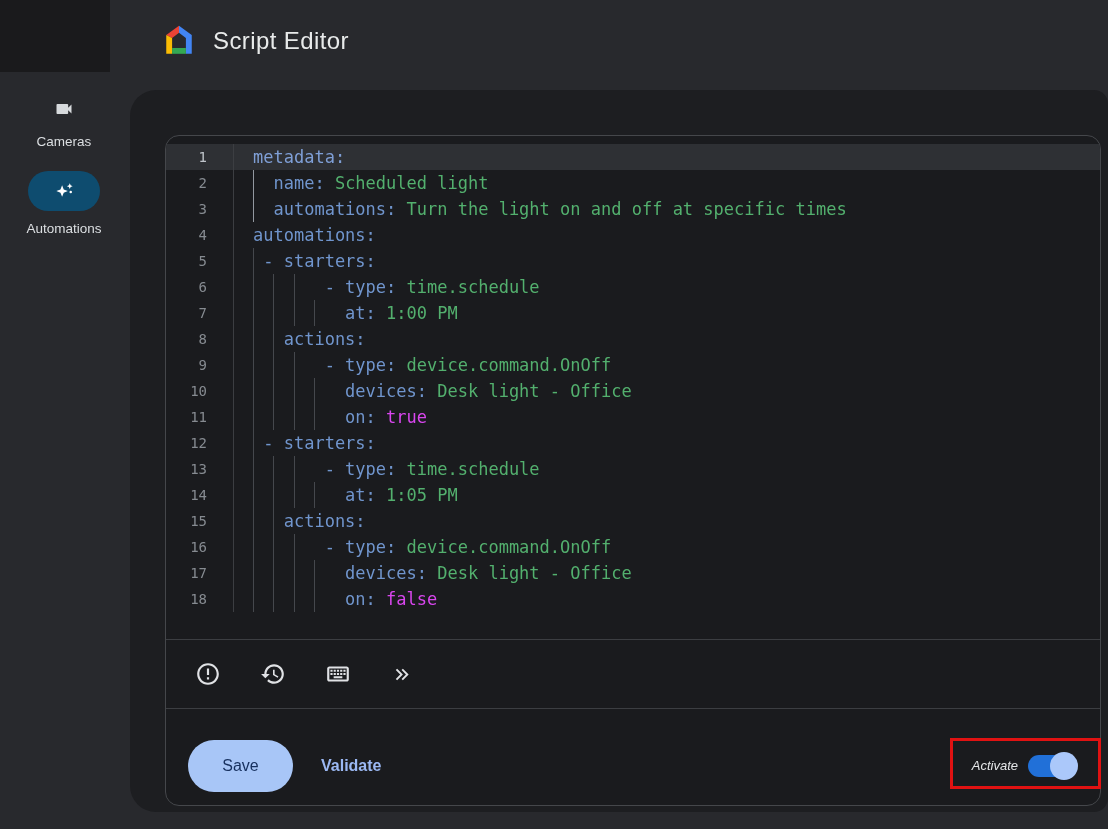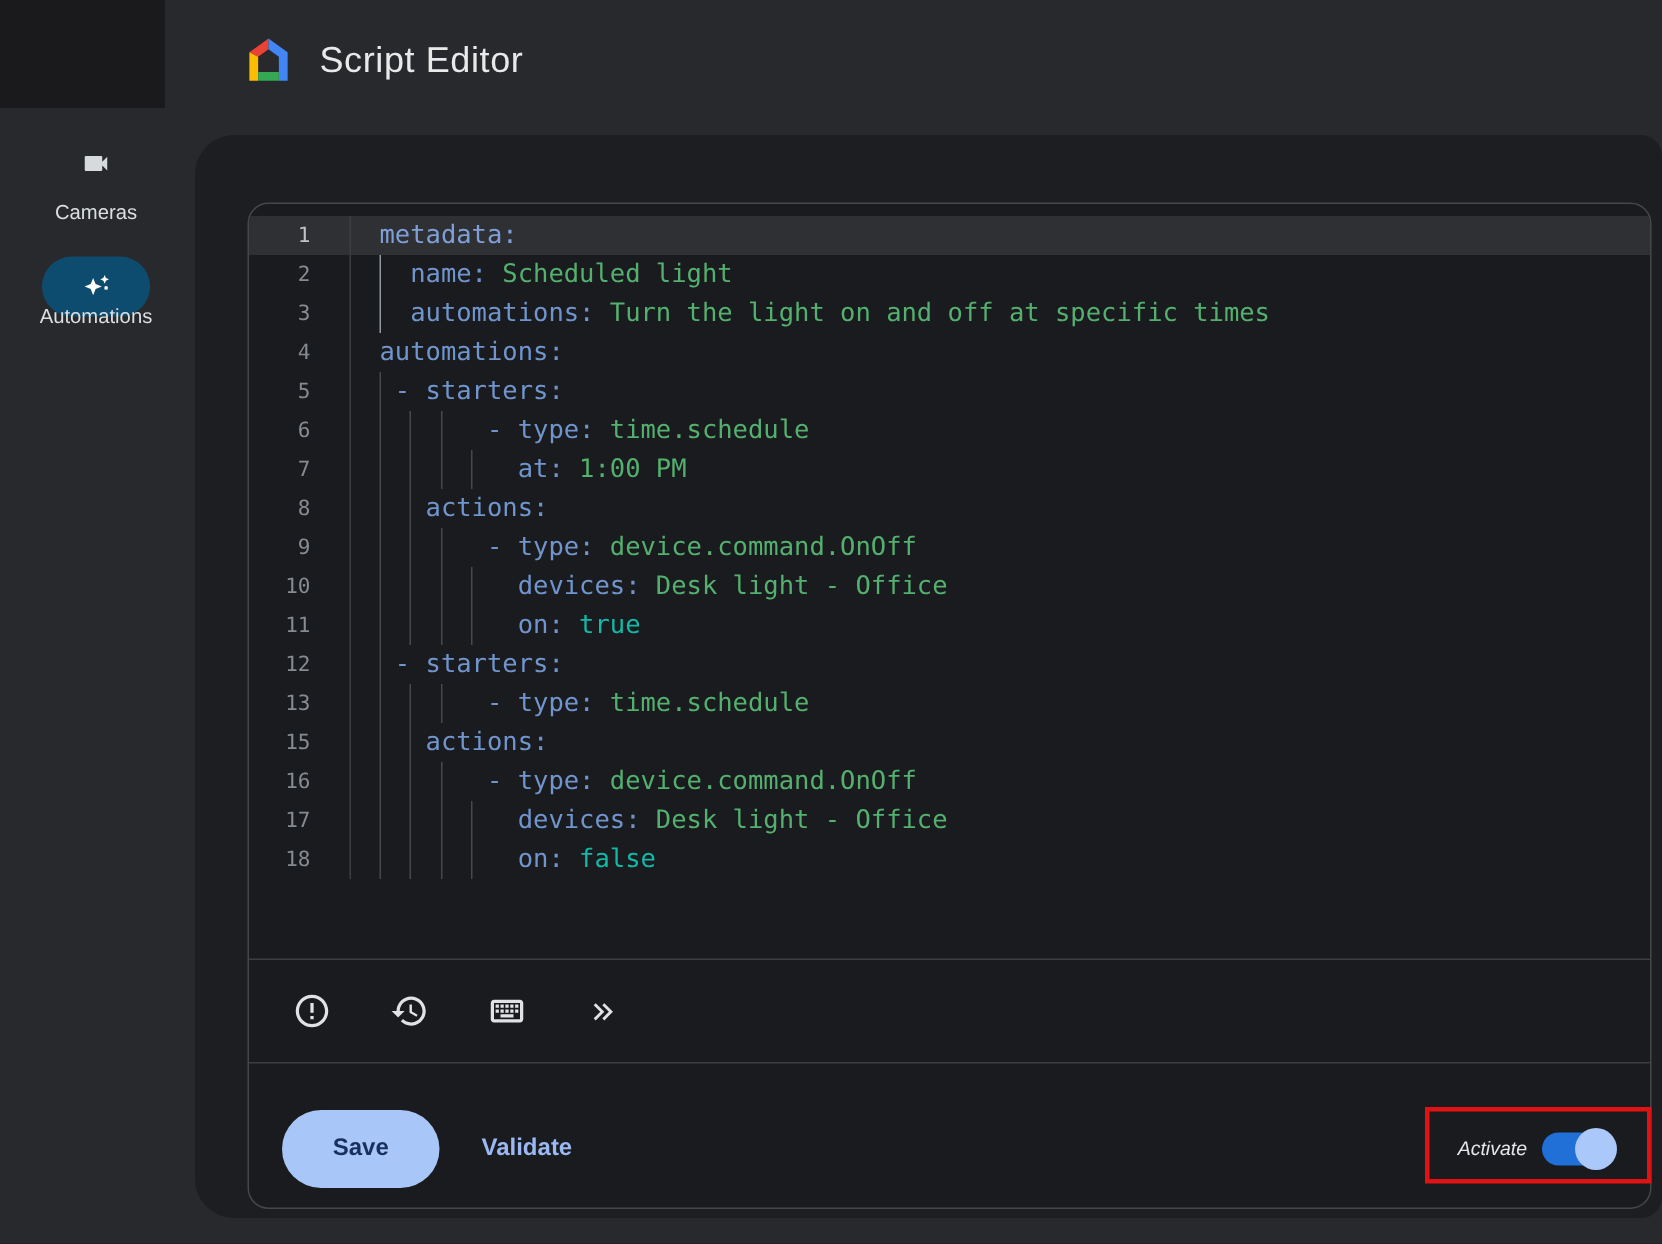--- a/index.html
+++ b/index.html
@@ -7,44 +7,44 @@
     font-family:"Liberation Sans", sans-serif; }
   .corner-block { position:absolute; left:0; top:0; width:110px; height:72px; background:#1a1a1c; }
   
   .logo { position:absolute; left:162px; top:23px; width:34px; height:34px; }
   .app-title { position:absolute; left:213px; top:27px; font-size:24px; color:#e8eaea; letter-spacing:.4px; }
   
   .side-item { position:absolute; width:128px; text-align:center; color:#dcdfe2; font-size:13.5px; }
   .cam-icon { position:absolute; left:54px; top:99px; width:20px; height:20px; }
   .lbl-cameras { left:0; top:134px; }
   .pill { position:absolute; left:28px; top:171px; width:72px; height:40px; border-radius:20px; background:#0e4c6f; display:flex; align-items:center; justify-content:center; }
-  .lbl-automations { left:0; top:203px; }
+  .lbl-automations { left:0; top:221px; }
   
   .card { position:absolute; left:130px; top:90px; width:978px; height:722px; background:#1d1e21; border-radius:26px 14px 14px 26px; }
   .panel { position:absolute; left:35px; top:45px; width:936px; height:671px; background:#1a1b1e; border:1px solid #45474b; border-radius:14px; overflow:hidden; }
   .code { height:504px; border-bottom:1px solid #3c3e42; padding-top:8px; }
   .crow { display:flex; height:26px; }
   .crow.cur { background:#2e3034; }
   .gut { width:68px; flex:0 0 68px; border-right:1px solid #3c3e42; text-align:right; padding-right:26px; font:14px/26px "DejaVu Sans Mono", monospace; color:#868b91; }
   .crow.cur .gut { color:#bfc4ca; }
   .ctext { flex:1; position:relative; padding-left:19px; font:17px/26px "DejaVu Sans Mono", monospace; white-space:pre; color:#c7ccd1; }
   .ig { position:absolute; top:0; width:1px; height:26px; background:#45484d; }
   .ig.hl { background:#9298a0; }
   .tok-m { color:#7f9fd6; }
   .tok-k { color:#7095cd; }
   .tok-g { color:#53b06e; }
-  .tok-p { color:#14b8a6; }
+  .tok-p { color:#d946ef; }
   
   .toolbar { height:69px; border-bottom:1px solid #3c3e42; display:flex; align-items:center; padding-left:21px; gap:24px; }
   .tbtn { width:41px; height:41px; display:flex; align-items:center; justify-content:center; background:none; border:none; }
   .tbtn svg { width:26px; height:26px; fill:#e0e2e5; }
   .tbtn svg.sm { width:23px; height:23px; }
   
   .actions { position:relative; height:97px; display:flex; align-items:center; padding-left:22px; padding-top:16px; }
-  .save-btn { width:105px; height:52px; border-radius:26px; background:#a8c6f7; color:#17305e; font-size:16px; font-weight:700; border:none; font-family:"Liberation Sans",sans-serif; }
+  .save-btn { width:105px; height:52px; border-radius:26px; background:#a8c6f7; color:#17305e; font-size:16px; font-weight:400; border:none; font-family:"Liberation Sans",sans-serif; }
   .validate-btn { margin-left:28px; background:none; border:none; color:#9bb8f3; font-size:16px; font-weight:700; font-family:"Liberation Sans",sans-serif; }
   .activate { position:absolute; right:26px; top:50%; transform:translateY(calc(-50% + 8px)); display:flex; align-items:center; }
   .activate-label { color:#e4e6e8; font-size:13px; margin-right:10px;font-style:italic; }
   .switch { position:relative; width:46px; height:22px; border-radius:11px; background:#2170d8; }
   .knob { position:absolute; right:-4px; top:-3px; width:28px; height:28px; border-radius:50%; background:#abc8fa; }
   .red-box { position:absolute; left:950px; top:738px; width:151px; height:51px; border:3px solid #e01212; z-index:50; }
 </style>
 </head>
 <body>
 
@@ -121,20 +121,24 @@
         </div>
         <div class="crow">
           <div class="gut">12</div>
           <div class="ctext"><span class="ig" style="left: 19px;"></span><span class="tok-k"> - starters:</span></div>
         </div>
         <div class="crow">
           <div class="gut">13</div>
           <div class="ctext"><span class="ig" style="left: 19px;"></span><span class="ig" style="left: 39.4785px;"></span><span class="ig" style="left: 59.957px;"></span><span class="tok-k">       - type: </span><span class="tok-g">time.schedule</span></div>
         </div>
         <div class="crow">
+          <div class="gut">14</div>
+          <div class="ctext"><span class="ig" style="left: 19px;"></span><span class="ig" style="left: 39.4785px;"></span><span class="ig" style="left: 59.957px;"></span><span class="ig" style="left: 80.4355px;"></span><span class="tok-k">         at: </span><span class="tok-g">1:05 PM</span></div>
+        </div>
+        <div class="crow">
           <div class="gut">15</div>
           <div class="ctext"><span class="ig" style="left: 19px;"></span><span class="ig" style="left: 39.4785px;"></span><span class="tok-k">   actions:</span></div>
         </div>
         <div class="crow">
           <div class="gut">16</div>
           <div class="ctext"><span class="ig" style="left: 19px;"></span><span class="ig" style="left: 39.4785px;"></span><span class="ig" style="left: 59.957px;"></span><span class="tok-k">       - type: </span><span class="tok-g">device.command.OnOff</span></div>
         </div>
         <div class="crow">
           <div class="gut">17</div>
           <div class="ctext"><span class="ig" style="left: 19px;"></span><span class="ig" style="left: 39.4785px;"></span><span class="ig" style="left: 59.957px;"></span><span class="ig" style="left: 80.4355px;"></span><span class="tok-k">         devices: </span><span class="tok-g">Desk light - Office</span></div>

